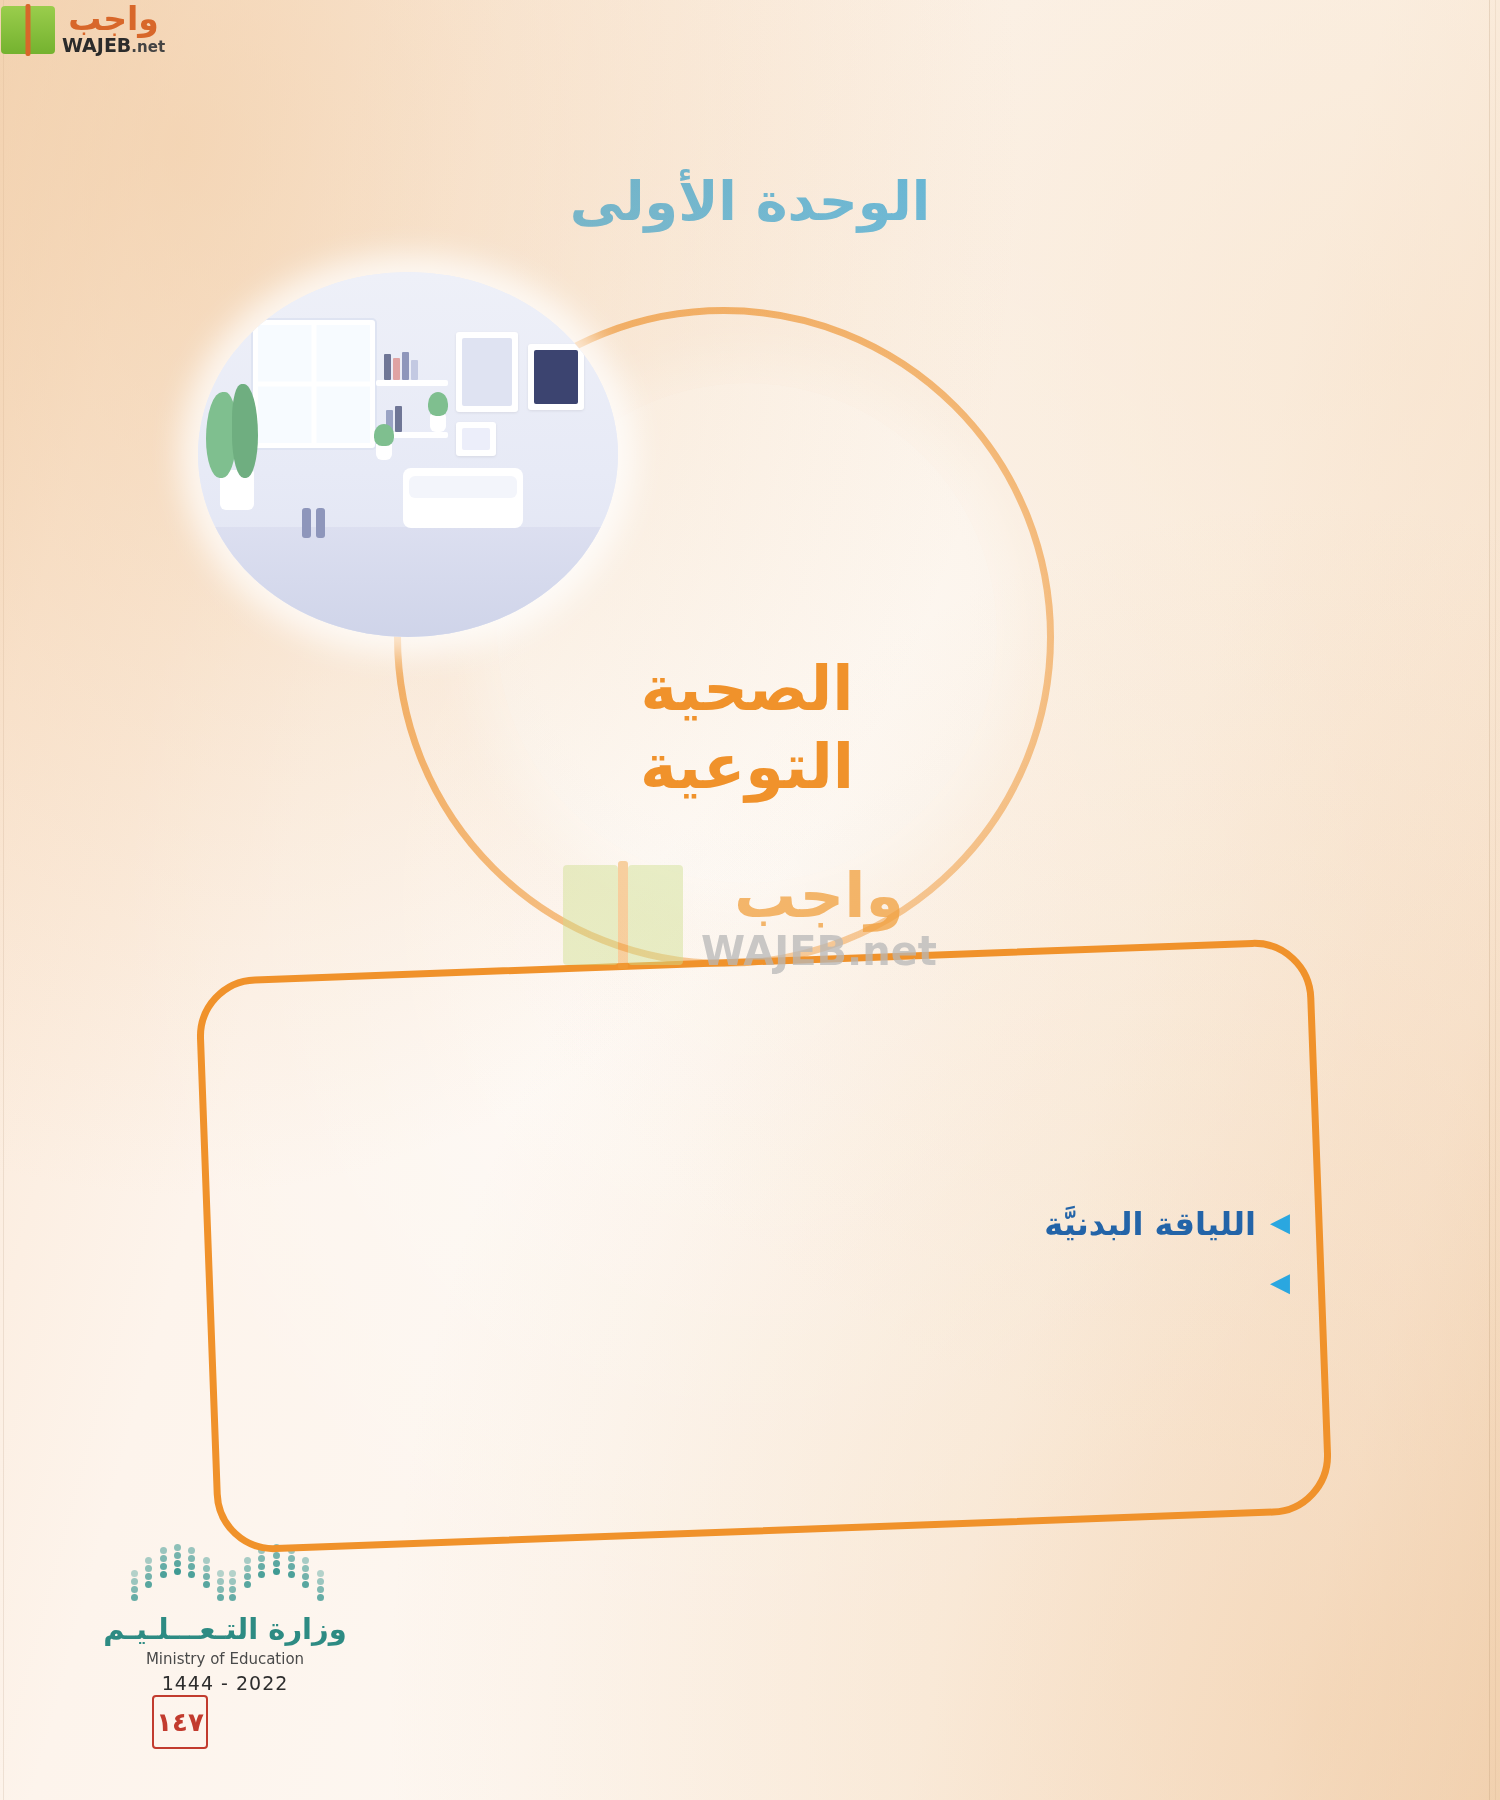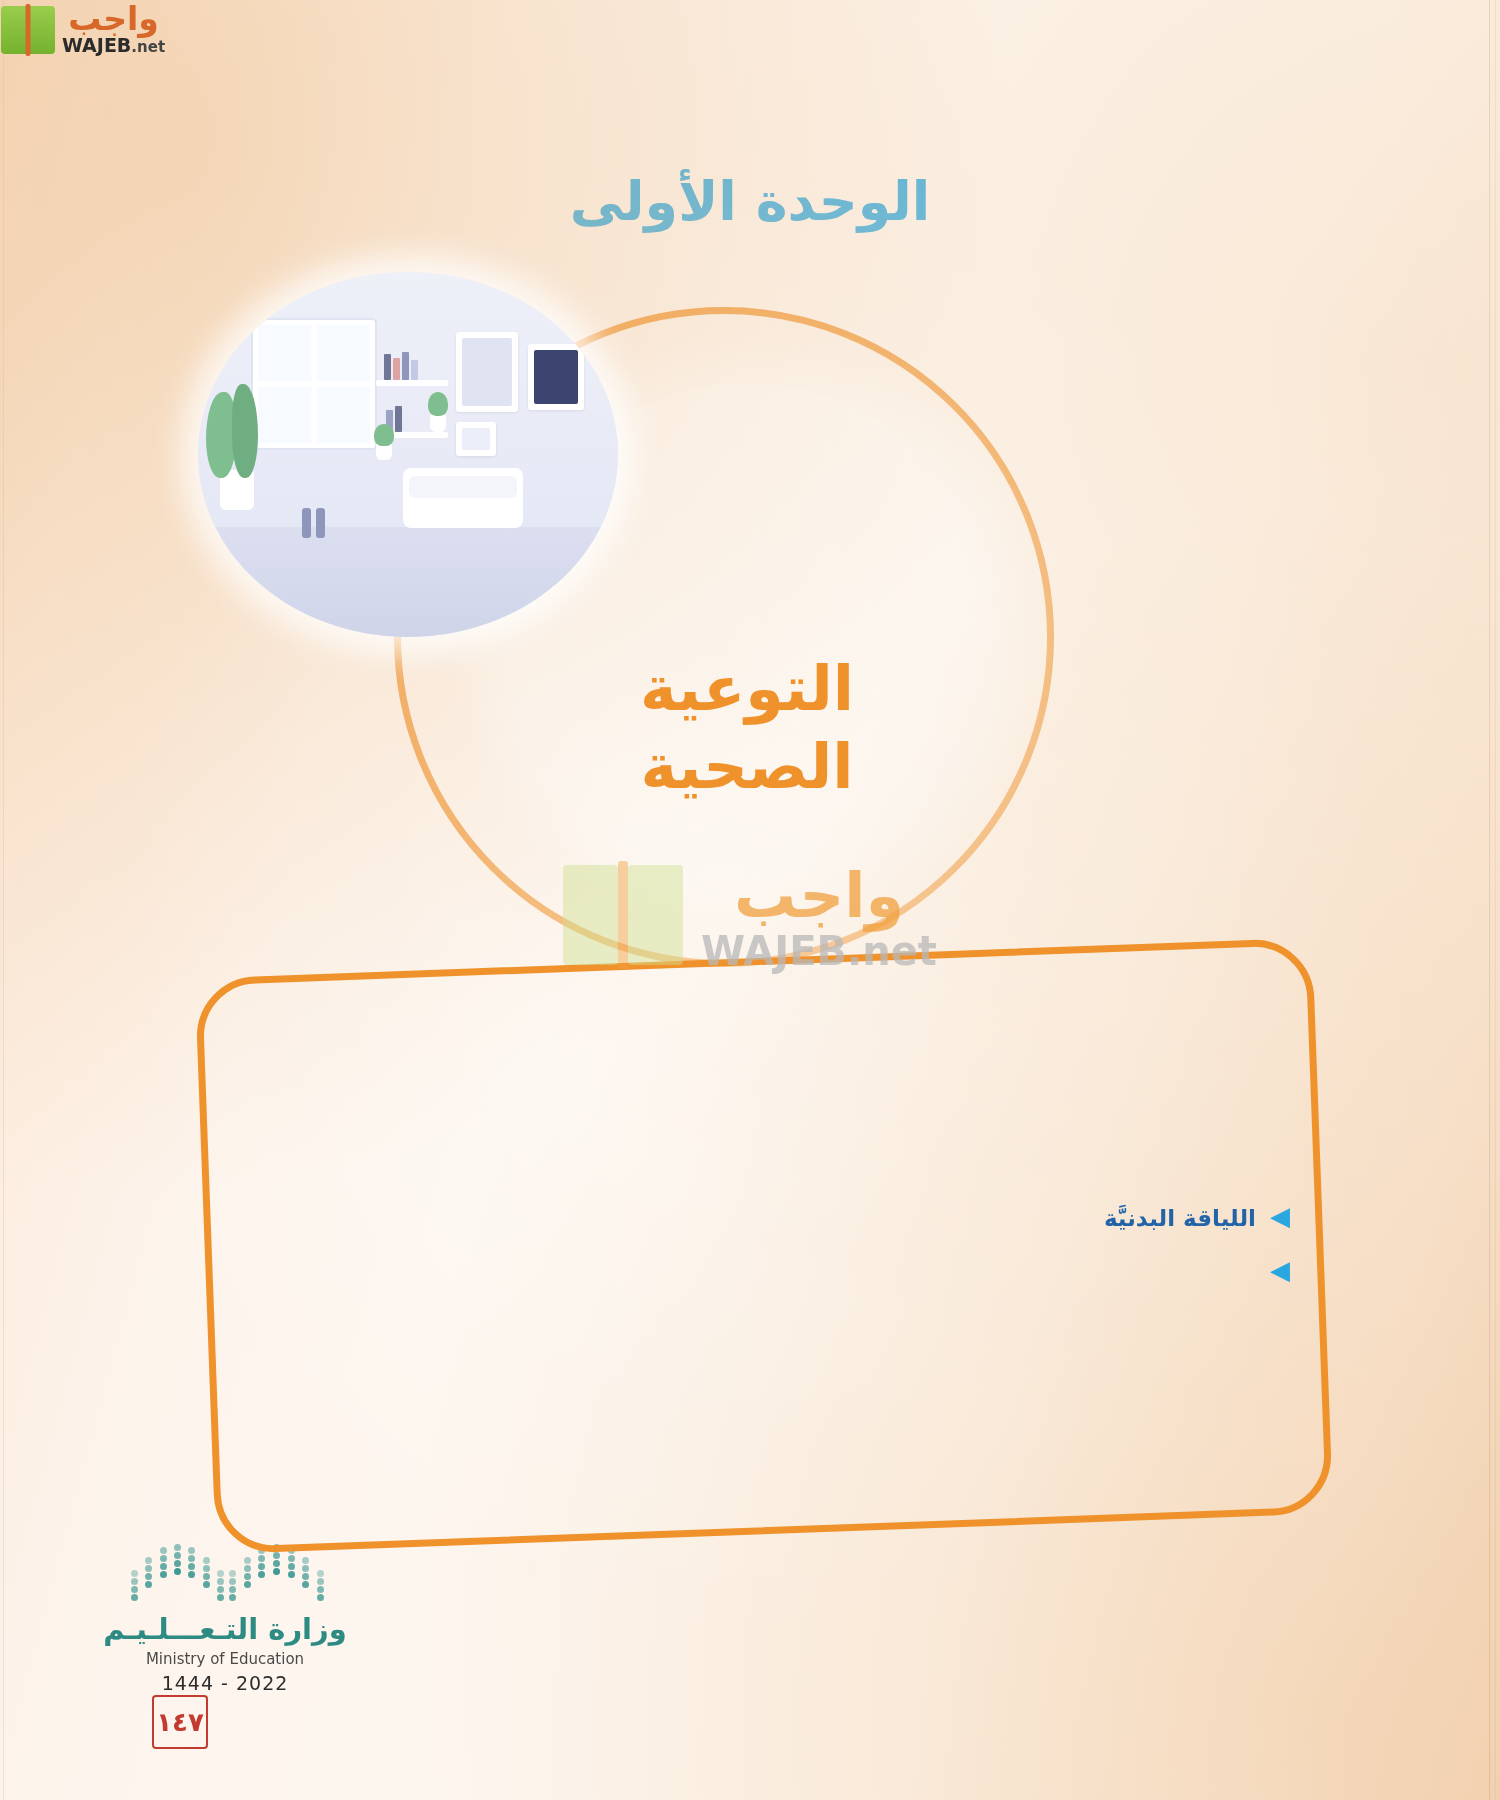--- a/index.html
+++ b/index.html
@@ -231,21 +231,21 @@
     margin-bottom: 28px;
   }
   .topic-bullet {
     color: #2aa7e0;
     font-size: 26px;
     line-height: 1;
     transform: translateY(-2px);
   }
   .topic-label {
     color: #2364a8;
-    font-size: 23px;
+    font-size: 32px;
     font-weight: bold;
     white-space: nowrap;
   }
 
   
   #watermark {
     position: absolute;
     left: 500px;
     top: 845px;
     width: 500px;
@@ -348,22 +348,22 @@
 
   <div id="unit-title">الوحدة الأولى</div>
 
   <div id="circle-outline"></div>
 
   <div id="topics-box"></div>
 
   <div id="circle-disc"></div>
 
   <div id="unit-name">
+    <div>الصحية</div>
     <div>التوعية</div>
-    <div>الصحية</div>
   </div>
 
   <div id="photo-bubble">
     <div id="room-bg"></div>
     <div id="floor"></div>
 
     <div class="window-frame">
       <div class="mullion-v"></div>
       <div class="mullion-h"></div>
     </div>

